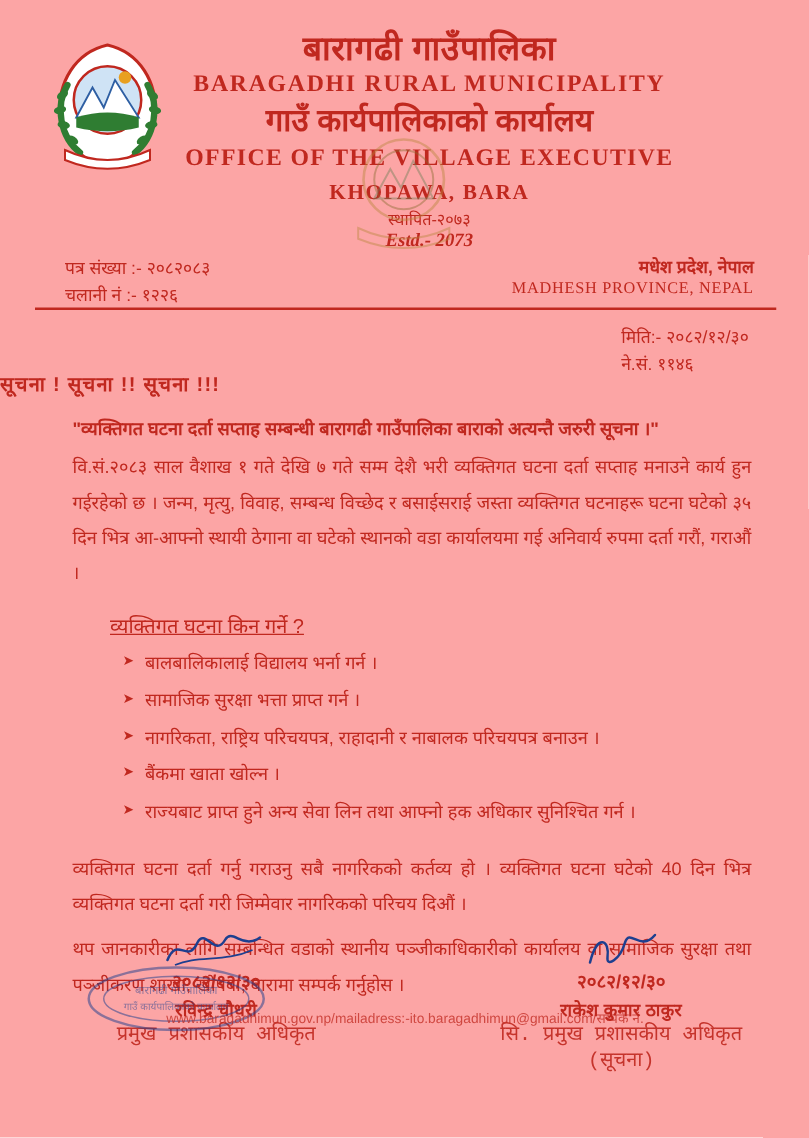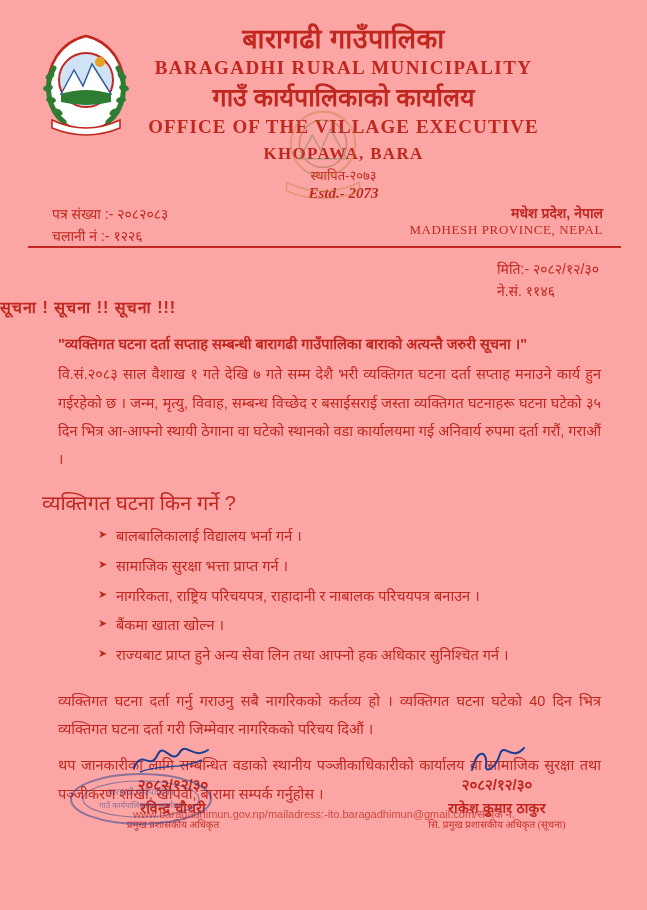--- a/index.html
+++ b/index.html
@@ -177,22 +177,23 @@
     font-size: 14.5px;
     line-height: 1.95;
     text-align: justify;
   }
   .para.quote {
     font-weight: bold;
     text-align: left;
     margin-bottom: 2px;
   }
   .sub-head {
-    margin: 16px 0 6px 42px;
-    font-size: 20px;
+    margin: 16px 0 6px 88px;
+    font-size: 16px;
+    text-decoration: underline;
   }
   ul.bullets {
     list-style: none;
     margin: 0;
     padding: 0 0 0 98px;
   }
   ul.bullets li {
     font-size: 14.5px;
     line-height: 2.05;
     position: relative;
@@ -241,22 +242,22 @@
     margin-top: -2px;
   }
   .sig-name {
     font-family: "Liberation Sans", sans-serif;
     font-size: 14px;
     font-weight: bold;
     margin-top: 4px;
     letter-spacing: 0.3px;
   }
   .sig-role {
-    font-family: Liberation Serif, serif;
-    font-size: 10px;
+    font-family: Liberation Mono, monospace;
+    font-size: 16px;
     margin-top: 1px;
     line-height: 1.3;
     opacity: 0.9;
   }
   .stamp {
     position: absolute;
     left: 66px;
     top: 770px;
     width: 150px;
     height: 58px;

